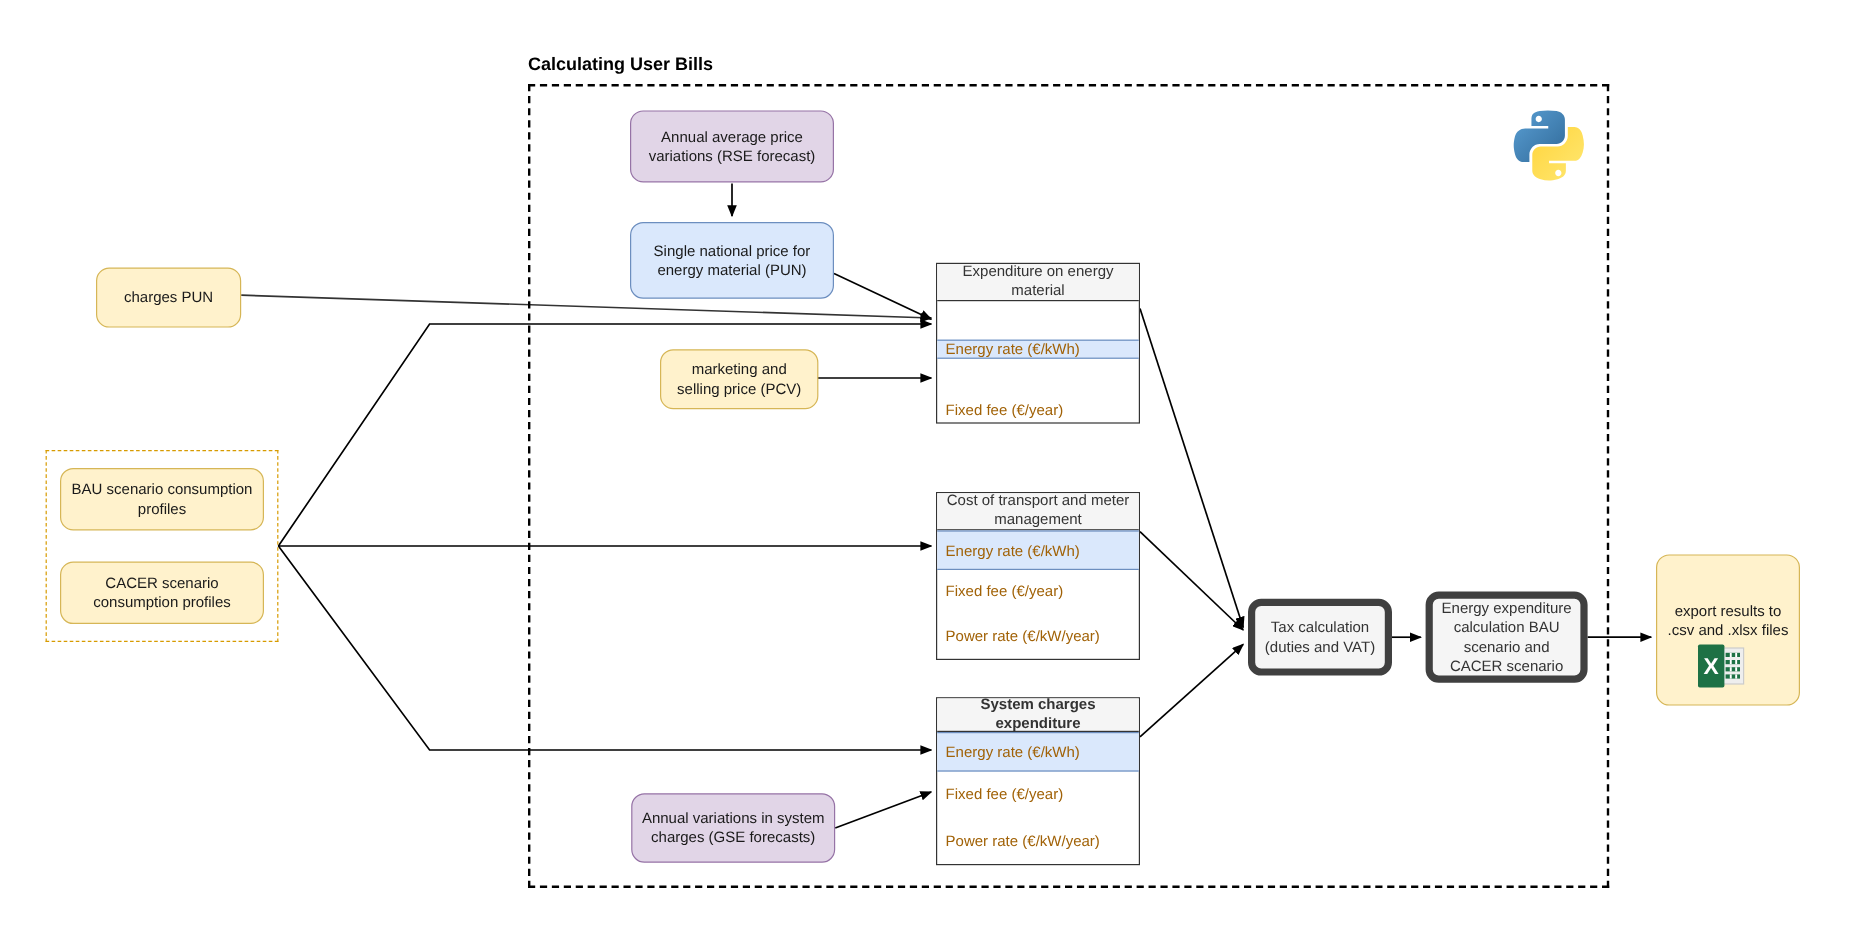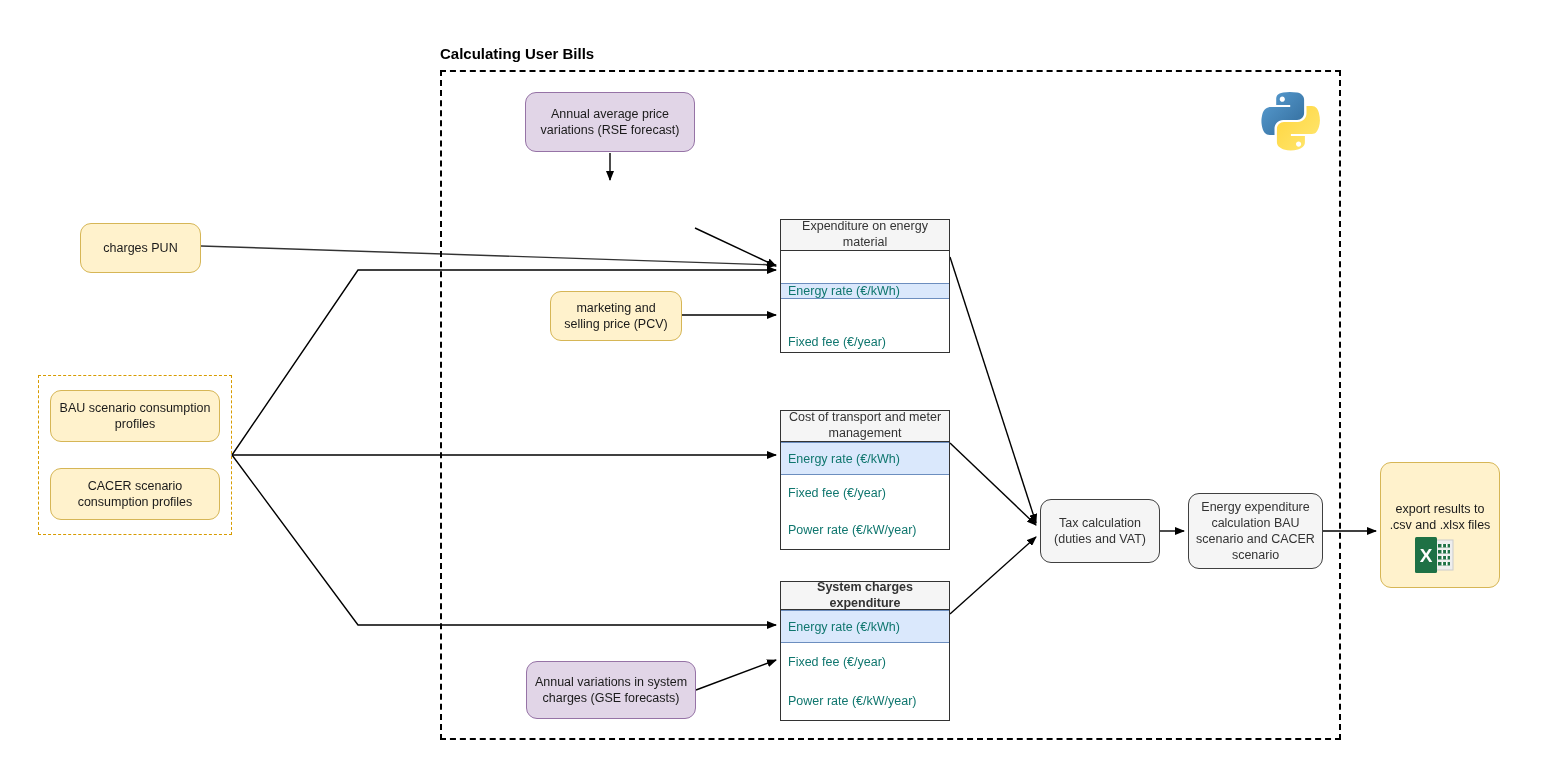--- a/index.html
+++ b/index.html
@@ -42,21 +42,21 @@
   .purple {
     background: #e1d5e7;
     border: 1px solid #9673a6;
   }
   .blue {
     background: #dae8fc;
     border: 1px solid #6c8ebf;
   }
   .grey {
     background: #f5f5f5;
-    border: 1px solid #404040;
+    border: 6px solid #404040;
     color: #333333;
   }
   .group-title {
     position: absolute;
     font-size: 15px;
     font-weight: bold;
     color: #000000;
     white-space: nowrap;
   }
   .dashed-container {
@@ -89,21 +89,21 @@
     display: flex;
     align-items: center;
     justify-content: center;
     text-align: center;
     line-height: 1.25;
     padding: 2px 5px;
   }
   .table .trow {
     box-sizing: border-box;
     font-size: 12.5px;
-    color: #0f766e;
+    color: #a16207;
     display: flex;
     align-items: center;
     padding-left: 7px;
   }
   .table .trow.hl {
     background: #dae8fc;
     border-top: 1px solid #6c8ebf;
     border-bottom: 1px solid #6c8ebf;
   }
   .table.bold-head .thead { font-weight: bold; }
@@ -190,20 +190,23 @@
   </div>
 
   <div class="node rounded yellow" style="left:50px; top:468px; width:170px; height:52px;">
     <span>CACER scenario consumption profiles</span>
   </div>
 
   <div class="node rounded purple" style="left:525px; top:92px; width:170px; height:60px;">
     <span>Annual average price variations (RSE forecast)</span>
   </div>
 
+  <div class="node rounded blue" style="left:525px; top:185px; width:170px; height:64px;">
+    <span>Single national price for energy material (PUN)</span>
+  </div>
 
   <div class="node rounded yellow" style="left:550px; top:291px; width:132px; height:50px;">
     <span>marketing and selling price (PCV)</span>
   </div>
 
   <div class="node rounded purple" style="left:526px; top:661px; width:170px; height:58px;">
     <span>Annual variations in system charges (GSE forecasts)</span>
   </div>
 
   <div class="table" style="left:780px; top:219px; width:170px; height:134px;gap:32px;">

